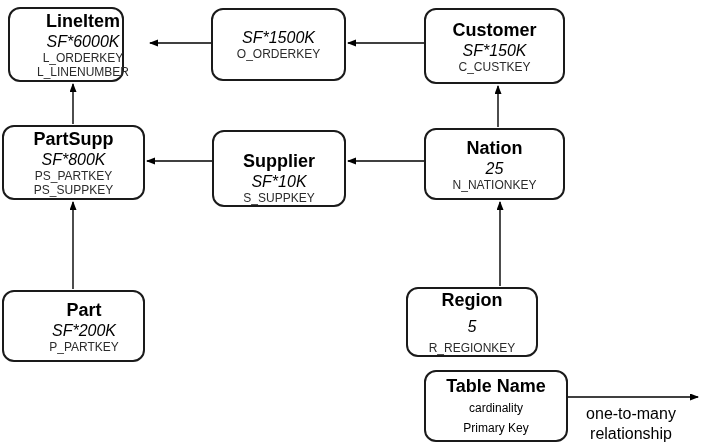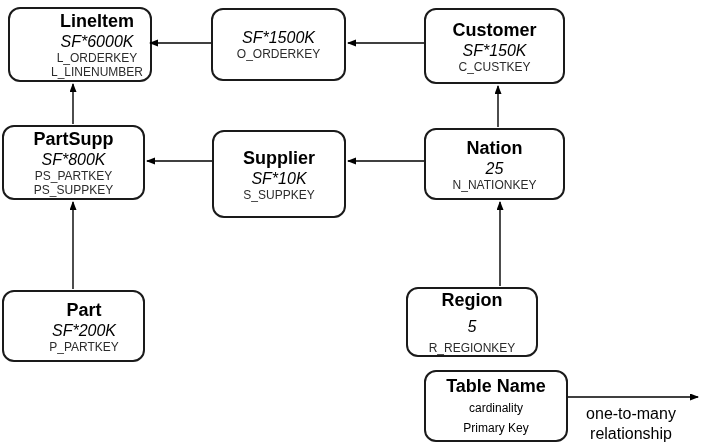--- a/index.html
+++ b/index.html
@@ -46,21 +46,21 @@
     font-size: 16px;
     line-height: 20px;
     z-index: 2;
   }
 </style>
 </head>
 <body>
 
 <div id="canvas">
 
-  <div class="entity" style="left:8px; top:7px; width:144px; height:75px;padding-left:34px;">
+  <div class="entity" style="left:8px; top:7px; width:116px; height:75px;padding-left:34px;">
     <div class="e-title">LineItem</div>
     <div class="e-card">SF*6000K</div>
     <div class="e-key">L_ORDERKEY</div>
     <div class="e-key">L_LINENUMBER</div>
   </div>
 
   <div class="entity" style="left:211px; top:8px; width:135px; height:73px;">
     <div class="e-card">SF*1500K</div>
     <div class="e-key">O_ORDERKEY</div>
   </div>
@@ -71,21 +71,21 @@
     <div class="e-key">C_CUSTKEY</div>
   </div>
 
   <div class="entity" style="left:2px; top:125px; width:143px; height:75px;">
     <div class="e-title">PartSupp</div>
     <div class="e-card">SF*800K</div>
     <div class="e-key">PS_PARTKEY</div>
     <div class="e-key">PS_SUPPKEY</div>
   </div>
 
-  <div class="entity" style="left:212px; top:130px; width:134px; height:88px;">
+  <div class="entity" style="left:212px; top:130px; width:134px; height:77px;justify-content:flex-end;">
     <div class="e-title">Supplier</div>
     <div class="e-card">SF*10K</div>
     <div class="e-key">S_SUPPKEY</div>
   </div>
 
   <div class="entity" style="left:424px; top:128px; width:141px; height:72px;">
     <div class="e-title">Nation</div>
     <div class="e-card">25</div>
     <div class="e-key">N_NATIONKEY</div>
   </div>

